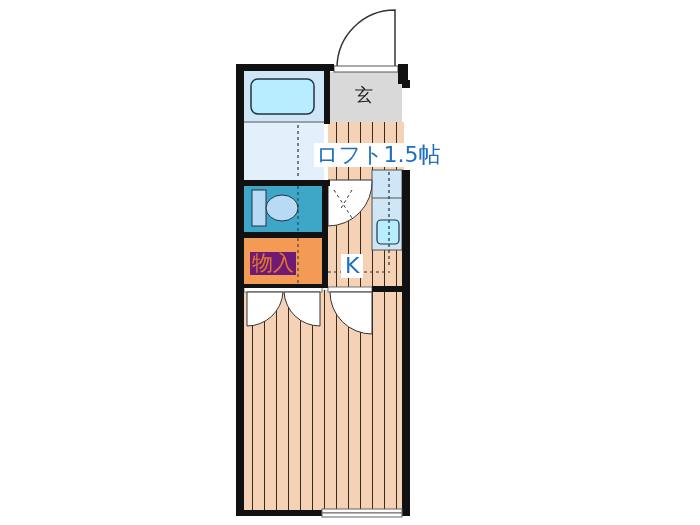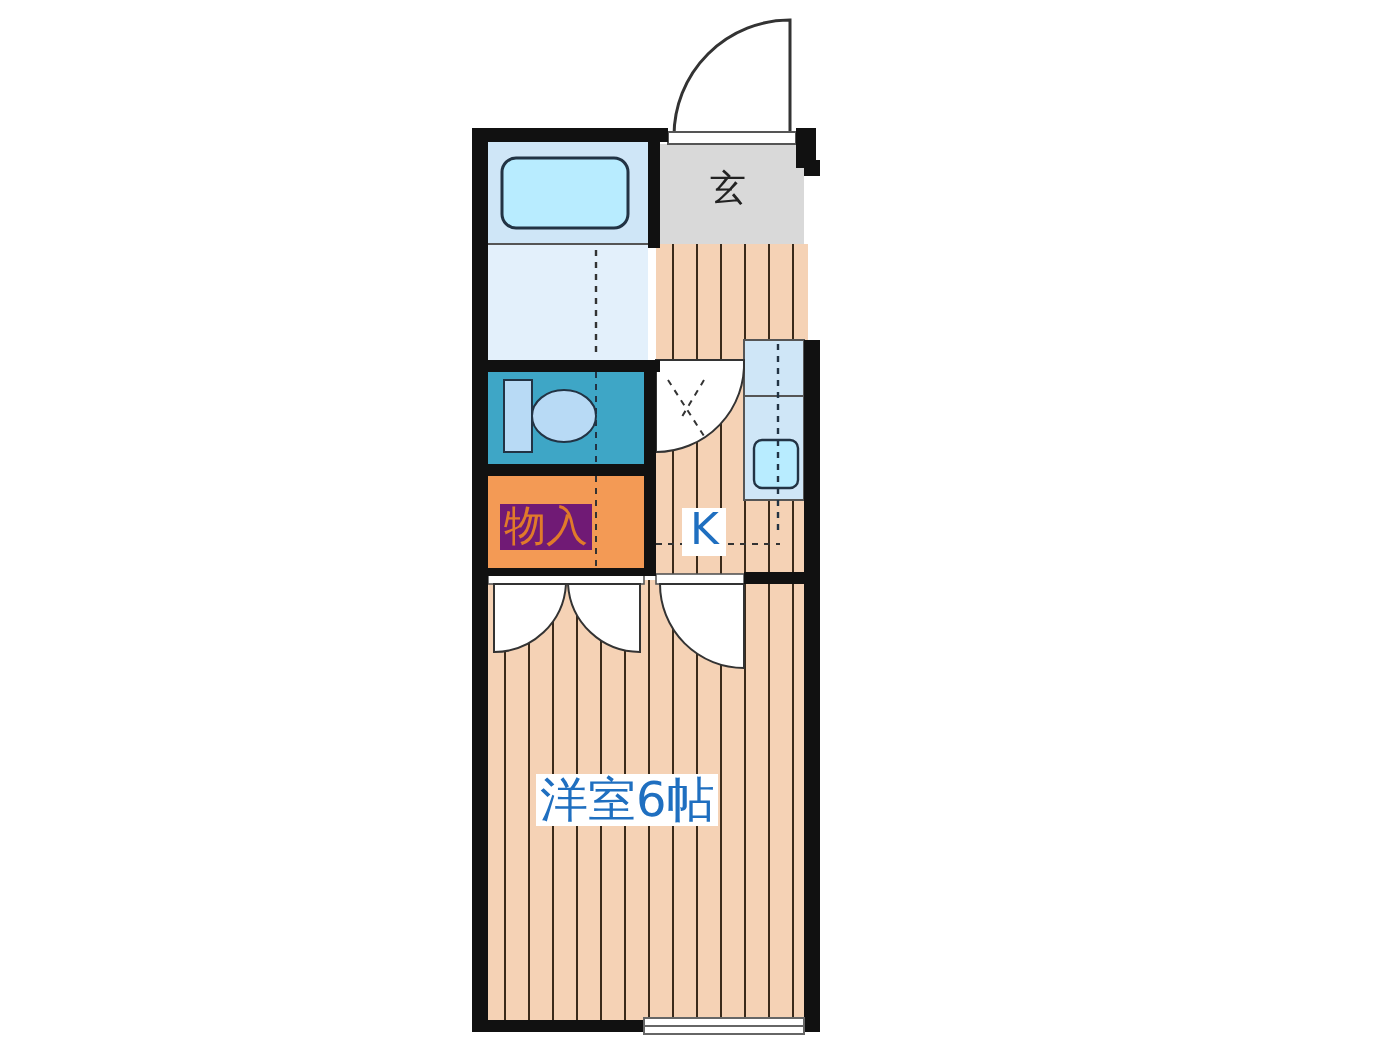--- a/index.html
+++ b/index.html
@@ -100,16 +100,16 @@
     <rect x="236" y="510" width="174" height="6"></rect>
   </g>
 
   <g>
     <rect x="322" y="509" width="80" height="4" fill="#fff" stroke="#666" stroke-width="1"></rect>
     <rect x="322" y="513" width="80" height="4" fill="#fff" stroke="#666" stroke-width="1"></rect>
   </g>
 </svg>
 
 <span class="label lbl-genkan">玄</span>
+<span class="label lbl-loft">ロフト1.5帖</span>
 <span class="label lbl-storage">物入</span>
 <span class="label lbl-k">K</span>
-<span class="label lbl-room">洋室6帖</span>
 </div>
 
 </body></html>

